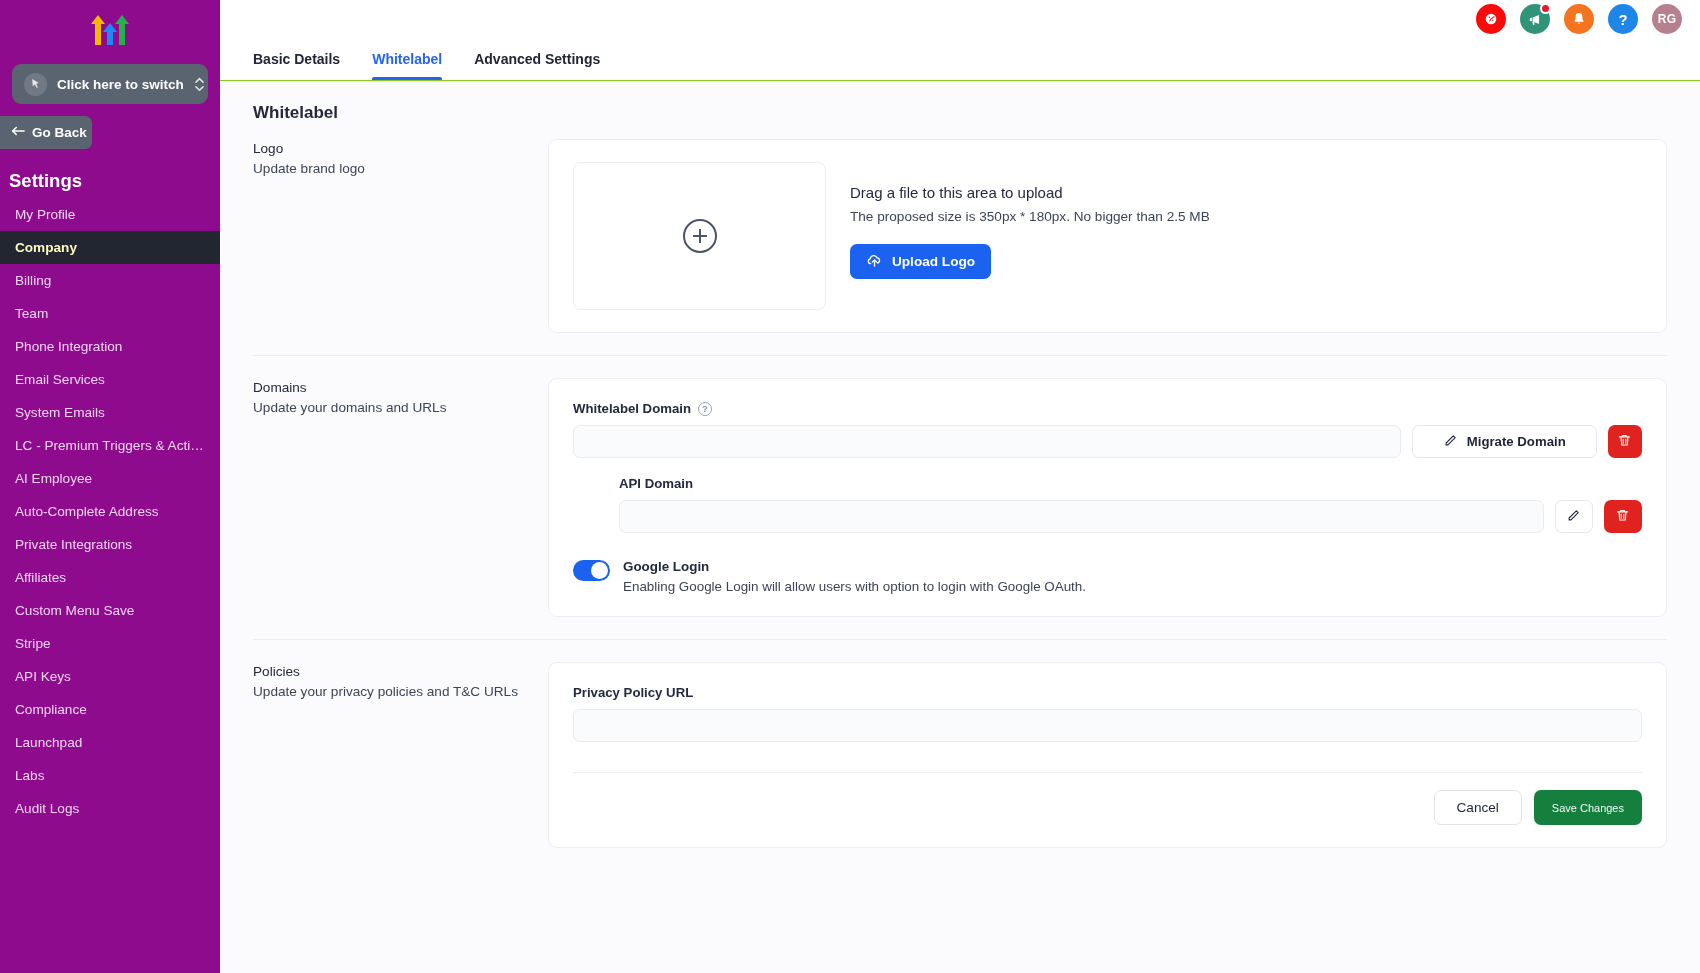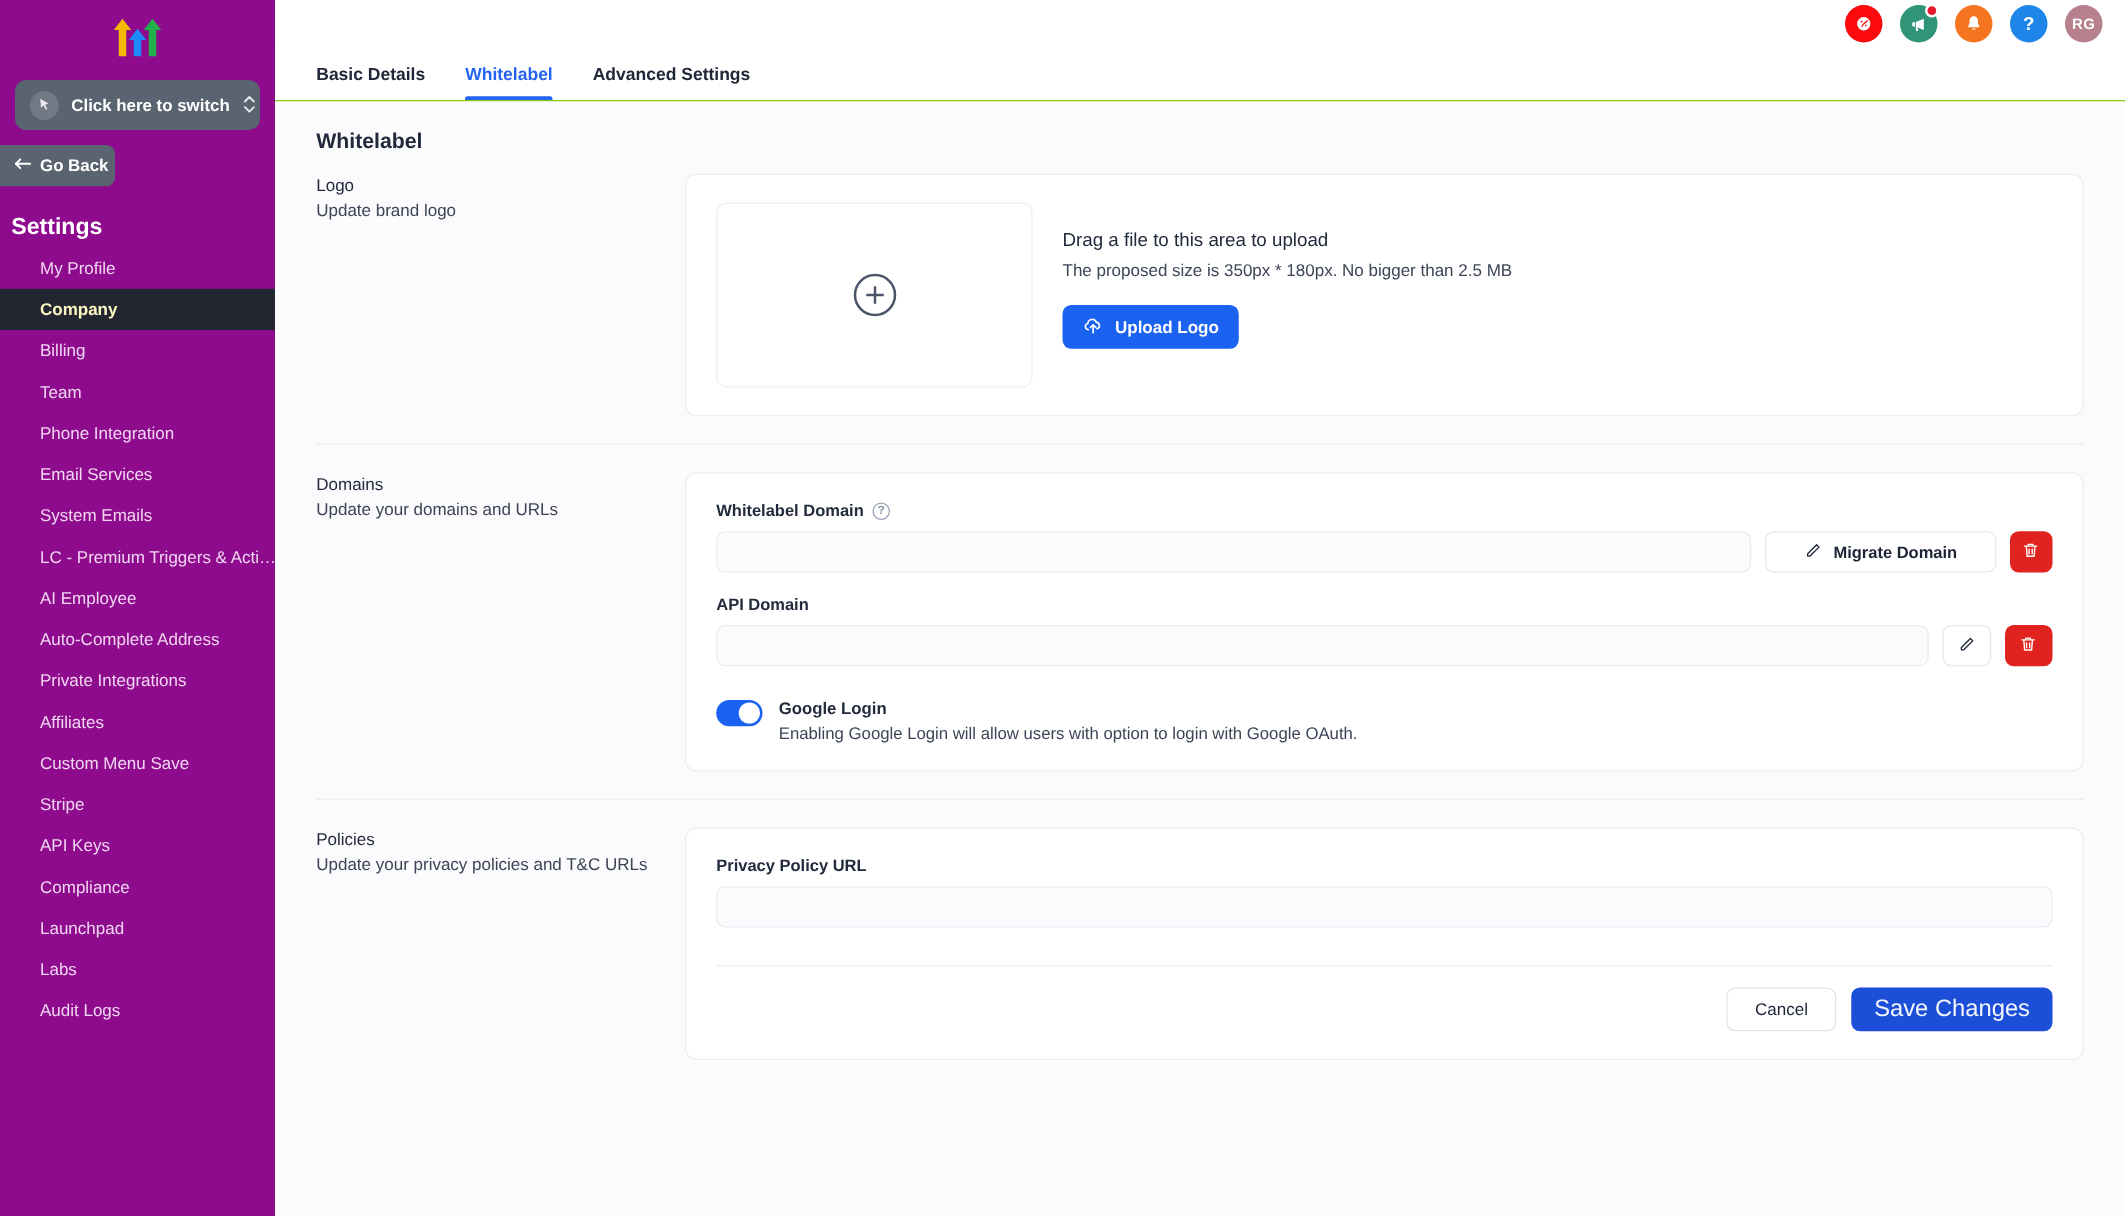--- a/index.html
+++ b/index.html
@@ -53,21 +53,21 @@
     padding-left: 11px;
     color: #ffffff; font-size: 13.5px; font-weight: 700;
     white-space: nowrap;
   }
   .settings-title {
     color: #ffffff; font-size: 18.5px; font-weight: 700;
     padding: 21px 0 6px 9px;
   }
   .nav-item {
     height: 33px; display: flex; align-items: center;
-    padding-left: 32px;
+    padding-left: 15px;
     color: #f1d6f1; font-size: 13.6px;
     white-space: nowrap; overflow: hidden;
   }
   .nav-item.active {
     background: #212630; color: #fef9c3; font-weight: 700;
   }
 
   
   .main { flex: 1; height: 973px; background: #fbfbfd; position: relative; overflow: hidden; }
   .topbar {
@@ -195,36 +195,36 @@
     width: 37px; height: 21px; border-radius: 11px; background: #1a62ef;
     position: relative; flex: 0 0 37px; cursor: pointer; margin-top: 1px;
   }
   .switch .knob {
     position: absolute; top: 2px; left: 18px;
     width: 17px; height: 17px; border-radius: 50%; background: #fff;
   }
   .tg-title { font-size: 13.4px; font-weight: 700; color: #222a3d; }
   .tg-sub { font-size: 13.4px; color: #3c4557; margin-top: 5px; }
 
-  .field-block + .field-block { margin-top: 18px; }
+  .field-block + .field-block { margin-top: 18px; margin-left: 46px; }
 
   .footer-bar {
     display: flex; justify-content: flex-end; gap: 12px;
     border-top: 1px solid #eceef3; padding-top: 17px; margin-top: 4px;
   }
   .btn-cancel {
     height: 35px; padding: 0 22px; background: #fff;
     border: 1px solid #e0e3ea; border-radius: 7px;
     font-size: 13.6px; color: #1d2436; cursor: pointer;
     font-family: "Liberation Sans", sans-serif;
   }
   .btn-save {
-    height: 35px; padding: 0 18px; background: #1d4ed8;
+    height: 35px; padding: 0 18px; background: #15803d;
     border: none; border-radius: 7px; color: #f4f6fd;
-    font-size: 19px; cursor: default;
+    font-size: 11px; cursor: default;
     font-family: "Liberation Sans", sans-serif;
   }
 </style>
 </head>
 <body>
 
 <div class="app">
 
   <aside class="sidebar">
 

